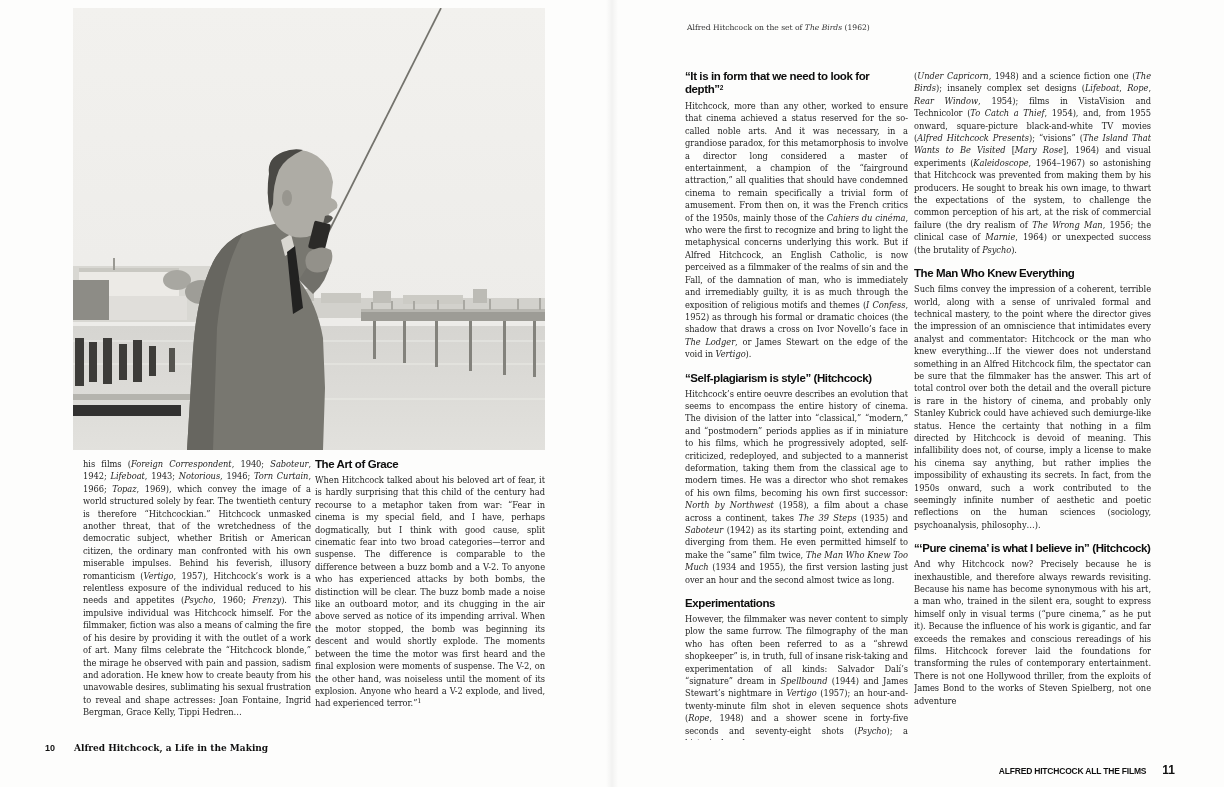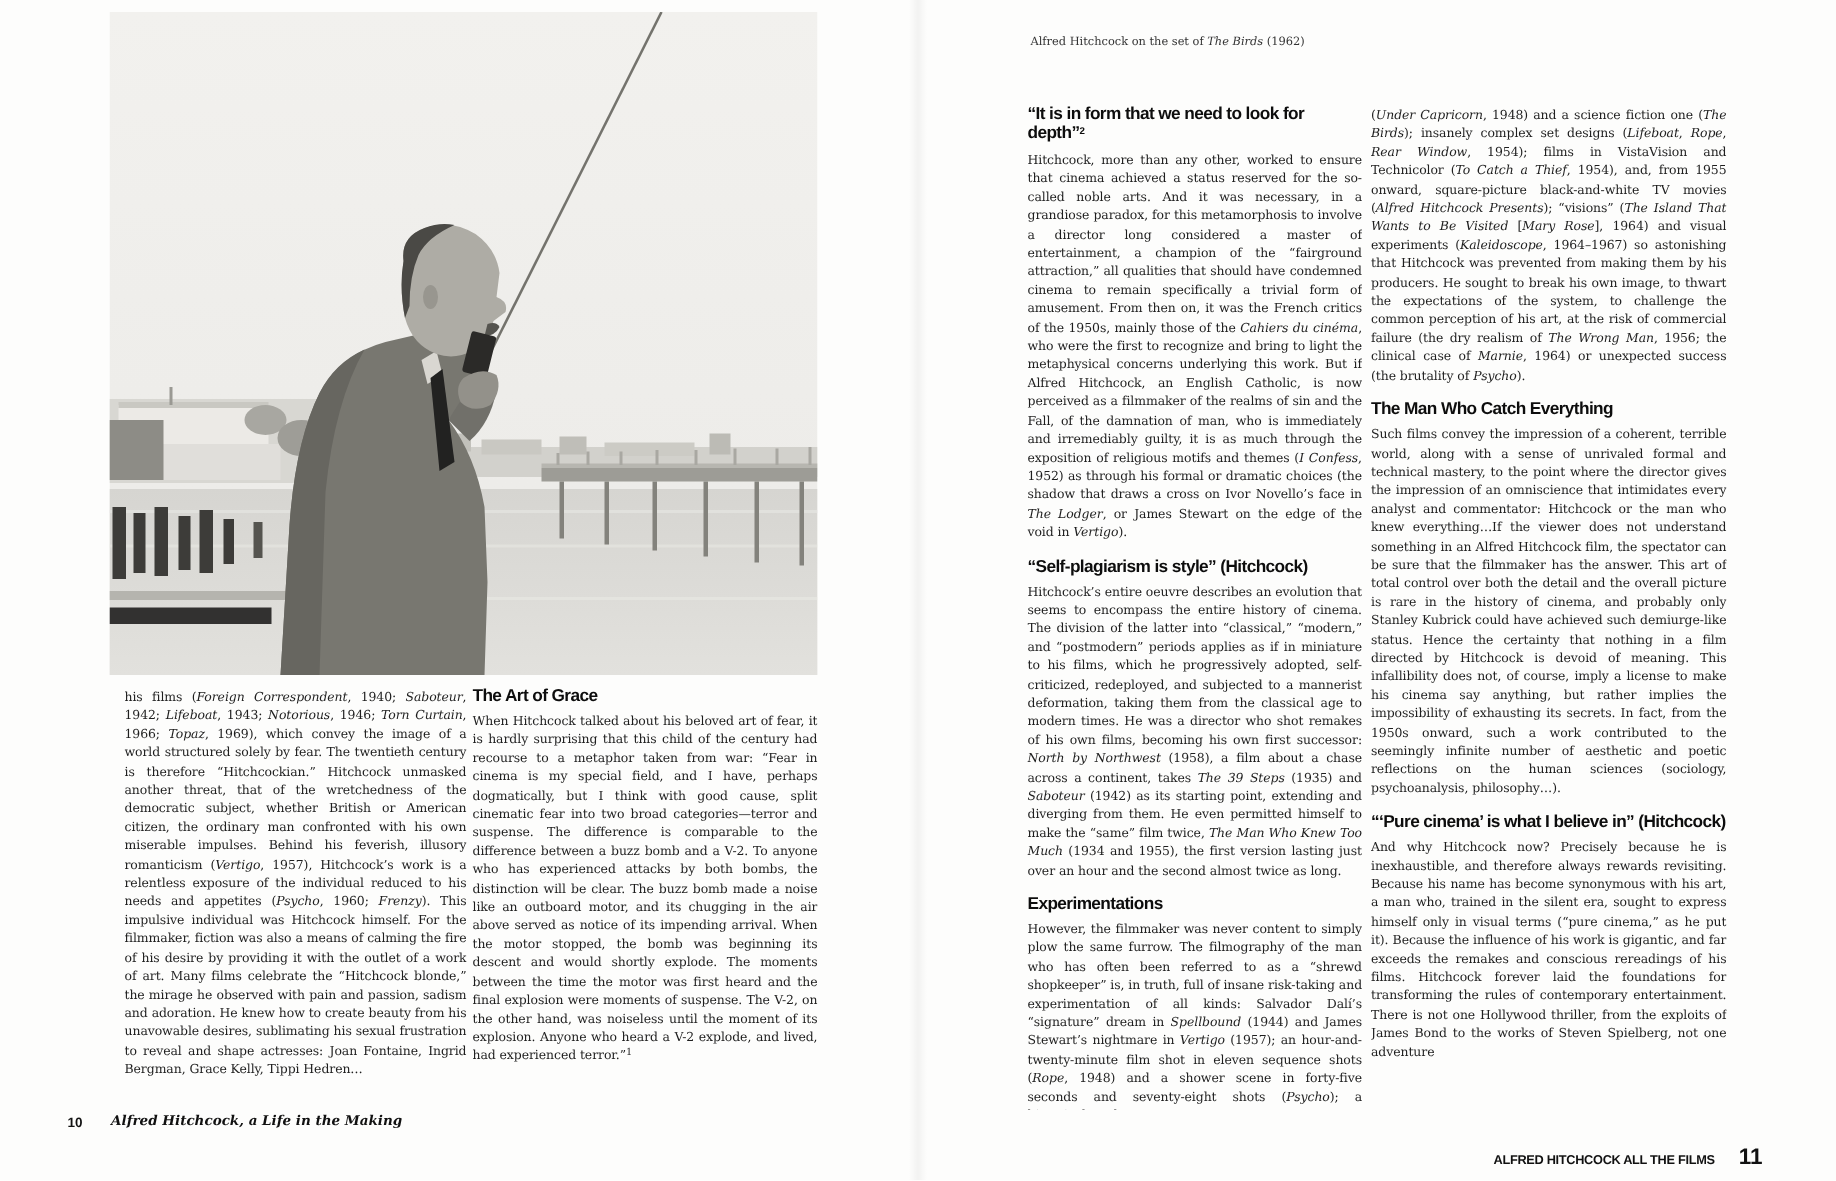--- a/index.html
+++ b/index.html
@@ -16,25 +16,25 @@
   h2{font-family:"Liberation Sans", sans-serif;font-weight:bold;font-size:11.5px;line-height:13px;
      letter-spacing:-0.4px;color:#0d0d0d;margin:11px 0 3px 0;text-align:left;}
   section:first-child h2{margin-top:0;}
   sup{font-size:6.5px;vertical-align:baseline;position:relative;top:-3.5px;}
   .colL1{left:83px;top:458px;width:228px;height:282px;}
   .colL2{left:315px;top:458px;width:230px;height:282px;}
   .colR1{left:685px;top:70px;width:223px;height:670px;}
   .colR2{left:914px;top:70px;width:237px;height:670px;}
   .footer-left{position:absolute;left:45px;top:743px;display:flex;gap:19px;align-items:center;}
   .footer-left .pnum{font-family:"Liberation Sans", sans-serif;font-weight:bold;font-size:9px;color:#111;}
-  .footer-left .btitle{font-weight:bold;font-style:italic;font-size:9px;color:#111;}
+  .footer-left .btitle{font-weight:bold;font-size:9px;color:#111;}
   .footer-right{position:absolute;right:49px;top:743px;display:flex;gap:16px;align-items:baseline;margin-top:20px;}
   .footer-right .btitle{font-family:"Liberation Sans", sans-serif;font-weight:bold;font-size:8.5px;
       letter-spacing:-0.2px;color:#111;text-transform:uppercase;}
-  .footer-right .pnum{font-family:"Liberation Sans", sans-serif;font-weight:bold;font-size:15px;color:#111;}
+  .footer-right .pnum{font-family:"Liberation Sans", sans-serif;font-weight:bold;font-size:12px;color:#111;}
 </style>
 </head>
 <body>
 
 <div class="spread">
 
   <div>
 
     <figure class="photo">
       <svg viewBox="0 0 472 442" preserveAspectRatio="none">
@@ -167,21 +167,21 @@
       </section>
       <section>
         <h2>Experimentations</h2>
         <p>However, the filmmaker was never content to simply plow the same furrow. The filmography of the man who has often been referred to as a “shrewd shopkeeper” is, in truth, full of insane risk-taking and experimentation of all kinds: Salvador Dalí’s “signature” dream in <i>Spellbound</i> (1944) and James Stewart’s nightmare in <i>Vertigo</i> (1957); an hour-and-twenty-minute film shot in eleven sequence shots (<i>Rope</i>, 1948) and a shower scene in forty-five seconds and seventy-eight shots (<i>Psycho</i>); a historical work</p>
       </section>
     </div>
 
     <div class="col colR2">
       <p>(<i>Under Capricorn</i>, 1948) and a science fiction one (<i>The Birds</i>); insanely complex set designs (<i>Lifeboat</i>, <i>Rope</i>, <i>Rear Window</i>, 1954); films in VistaVision and Technicolor (<i>To Catch a Thief</i>, 1954), and, from 1955 onward, square-picture black-and-white TV movies (<i>Alfred Hitchcock Presents</i>); “visions” (<i>The Island That Wants to Be Visited</i> [<i>Mary Rose</i>], 1964) and visual experiments (<i>Kaleidoscope</i>, 1964–1967) so astonishing that Hitchcock was prevented from making them by his producers. He sought to break his own image, to thwart the expectations of the system, to challenge the common perception of his art, at the risk of commercial failure (the dry realism of <i>The Wrong Man</i>, 1956; the clinical case of <i>Marnie</i>, 1964) or unexpected success (the brutality of <i>Psycho</i>).</p>
       <section>
-        <h2>The Man Who Catch Everything</h2>
+        <h2>The Man Who Knew Everything</h2>
         <p>Such films convey the impression of a coherent, terrible world, along with a sense of unrivaled formal and technical mastery, to the point where the director gives the impression of an omniscience that intimidates every analyst and commentator: Hitchcock or the man who knew everything…If the viewer does not understand something in an Alfred Hitchcock film, the spectator can be sure that the filmmaker has the answer. This art of total control over both the detail and the overall picture is rare in the history of cinema, and probably only Stanley Kubrick could have achieved such demiurge-like status. Hence the certainty that nothing in a film directed by Hitchcock is devoid of meaning. This infallibility does not, of course, imply a license to make his cinema say anything, but rather implies the impossibility of exhausting its secrets. In fact, from the 1950s onward, such a work contributed to the seemingly infinite number of aesthetic and poetic reflections on the human sciences (sociology, psychoanalysis, philosophy…).</p>
       </section>
       <section>
         <h2>“‘Pure cinema’ is what I believe in” (Hitchcock)</h2>
         <p>And why Hitchcock now? Precisely because he is inexhaustible, and therefore always rewards revisiting. Because his name has become synonymous with his art, a man who, trained in the silent era, sought to express himself only in visual terms (“pure cinema,” as he put it). Because the influence of his work is gigantic, and far exceeds the remakes and conscious rereadings of his films. Hitchcock forever laid the foundations for transforming the rules of contemporary entertainment. There is not one Hollywood thriller, from the exploits of James Bond to the works of Steven Spielberg, not one adventure</p>
       </section>
     </div>
 
     <div class="footer-right">
       <span class="btitle">ALFRED HITCHCOCK ALL THE FILMS</span>

